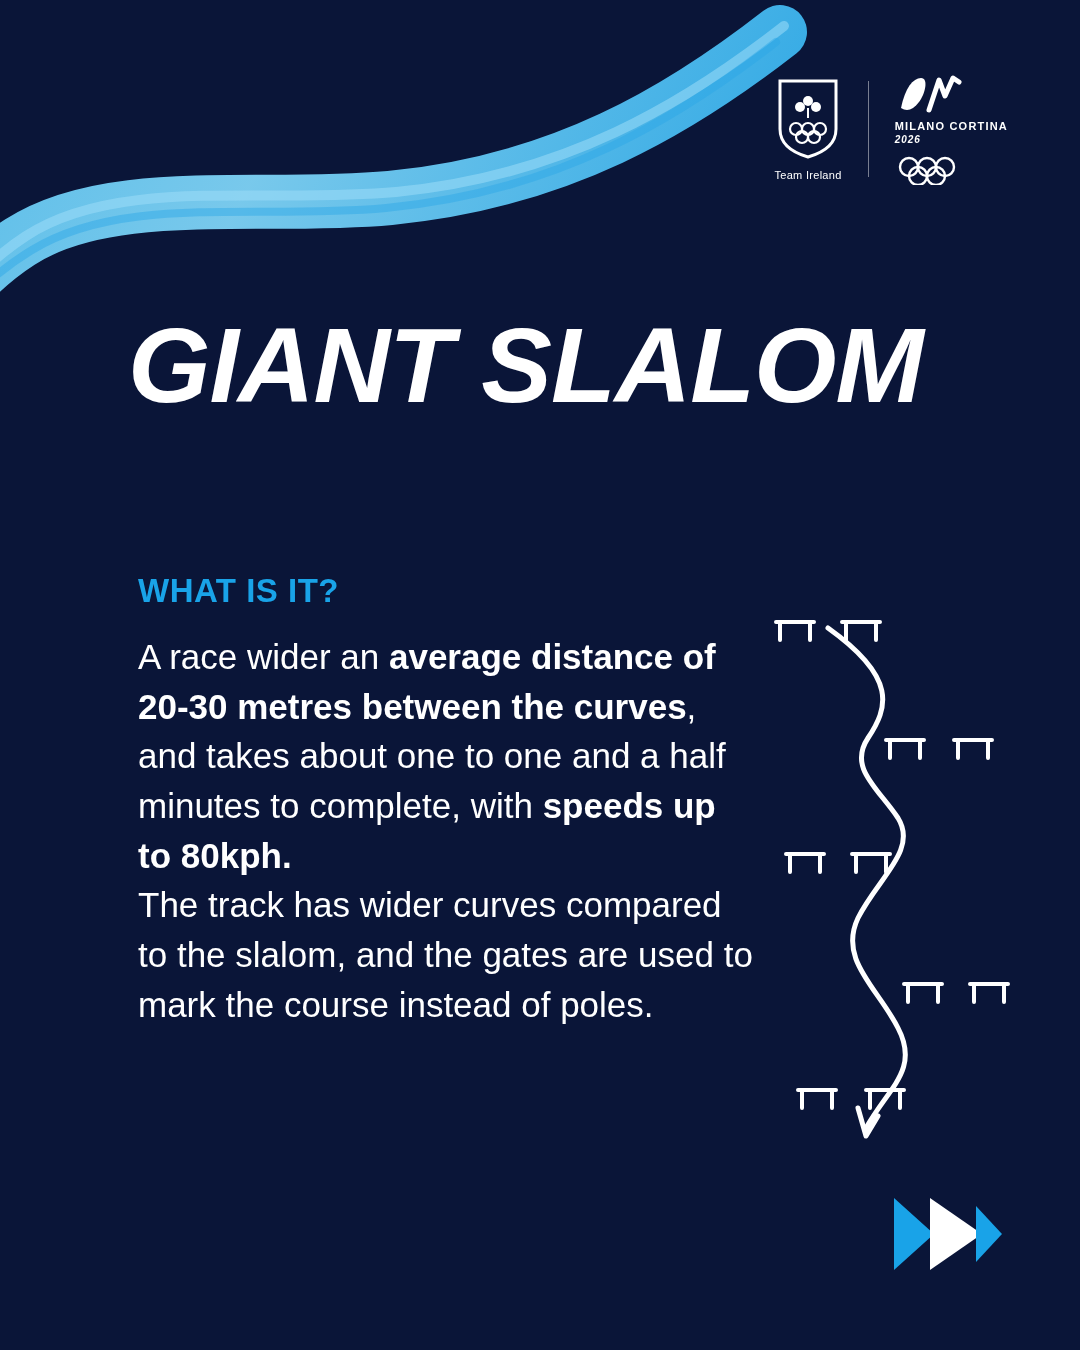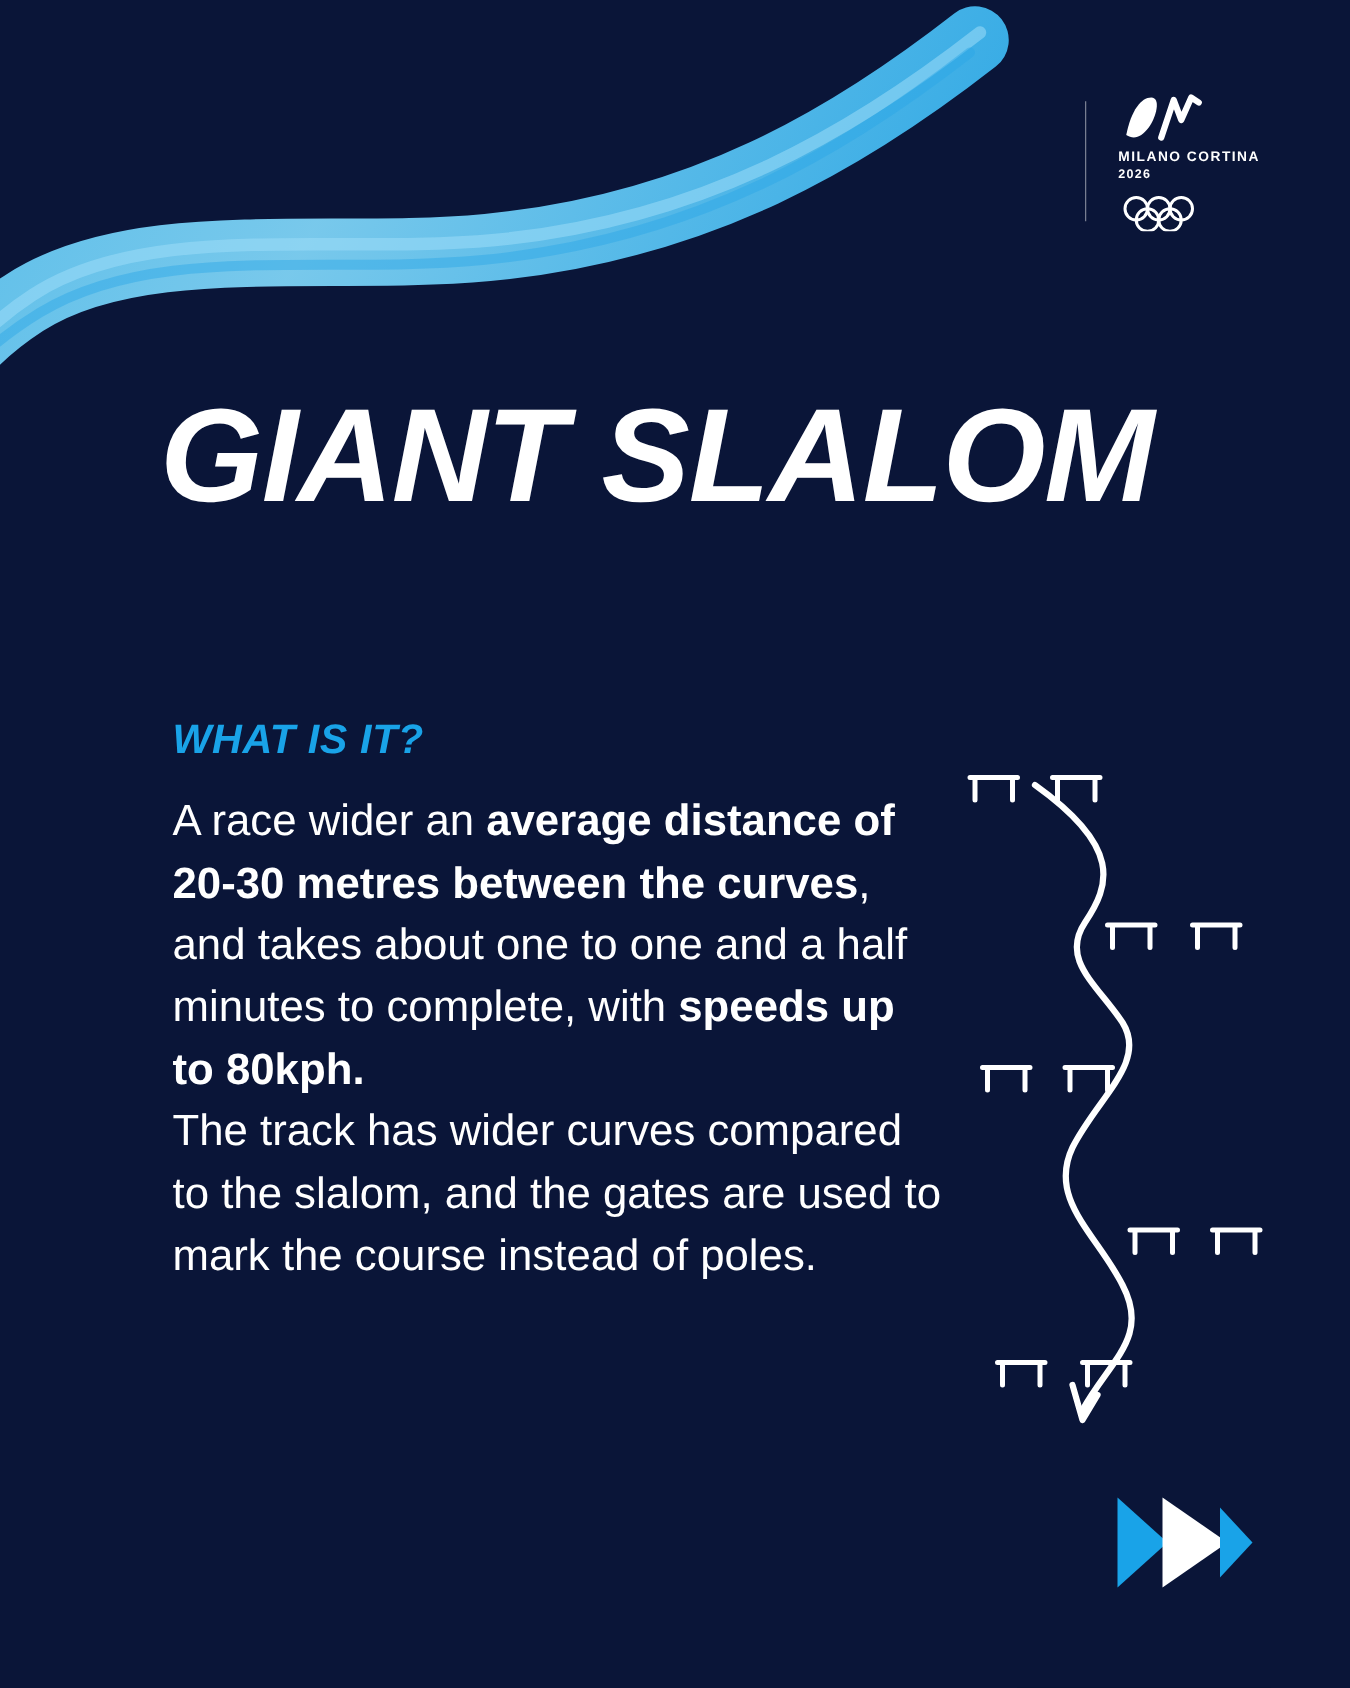--- a/index.html
+++ b/index.html
@@ -67,20 +67,21 @@
   .logo-milano .milano-name {
     font-size: 11px;
     font-weight: bold;
     letter-spacing: 1.2px;
   }
   .logo-milano .milano-year {
     font-size: 10px;
     font-weight: bold;
     letter-spacing: 1px;
     margin-top: -2px;
+    font-style: italic;
   }
 
   
   .title {
     position: absolute;
     left: 96px;
     top: 312px;
     font-size: 106px;
     line-height: 1;
     font-weight: bold;
@@ -93,21 +94,20 @@
   
   .content {
     position: absolute;
     left: 138px;
     top: 572px;
     width: 620px;
   }
   .kicker {
     font-size: 33px;
     font-weight: bold;
-    font-style: italic;
     color: #19a3e8;
     letter-spacing: 0.5px;
     margin-bottom: 22px;
   }
   .para {
     font-size: 35px;
     line-height: 1.42;
     color: #ffffff;
   }
   .para + .para {
@@ -147,20 +147,39 @@
         <stop offset="100%" stop-color="#36b2ee"></stop>
       </linearGradient>
     </defs>
     <path d="M -60 560 C -70 430 -30 330 60 272 C 150 214 300 240 430 228 C 600 212 720 140 820 62" fill="none" stroke="url(#brushGrad)" stroke-width="54" stroke-linecap="round" opacity="0.95"></path>
     <path d="M -60 566 C -72 436 -26 326 66 266 C 158 206 306 234 436 222 C 604 206 724 134 824 56" fill="none" stroke="#9ddcf7" stroke-width="10" stroke-linecap="round" opacity="0.55"></path>
     <path d="M -60 548 C -66 424 -20 336 72 280 C 164 224 296 250 426 238 C 596 222 716 150 816 72" fill="none" stroke="#2aa7e6" stroke-width="8" stroke-linecap="round" opacity="0.45"></path>
   </svg>
 
   <div class="logo-bar">
 
+    <div class="logo-team">
+      <svg width="64" height="84" viewBox="0 0 64 84">
+        <path d="M4 4 H60 V52 C60 68 46 76 32 80 C18 76 4 68 4 52 Z" fill="none" stroke="#ffffff" stroke-width="3"></path>
+        <g fill="#ffffff">
+          <circle cx="32" cy="24" r="5"></circle>
+          <circle cx="24" cy="30" r="5"></circle>
+          <circle cx="40" cy="30" r="5"></circle>
+          <rect x="31" y="31" width="2" height="10"></rect>
+        </g>
+        <g fill="none" stroke="#ffffff" stroke-width="2.2">
+          <circle cx="20" cy="52" r="6"></circle>
+          <circle cx="32" cy="52" r="6"></circle>
+          <circle cx="44" cy="52" r="6"></circle>
+          <circle cx="26" cy="60" r="6"></circle>
+          <circle cx="38" cy="60" r="6"></circle>
+        </g>
+      </svg>
+      <div class="caption">Team Ireland</div>
+    </div>
 
     <div class="logo-divider"></div>
 
     <div class="logo-milano">
       <svg width="72" height="44" viewBox="0 0 72 44">
         <path d="M6 36 C10 16 18 6 26 6 C34 6 30 22 24 30 C18 38 12 40 6 36 Z" fill="#ffffff"></path>
         <path d="M34 38 L44 8 L50 24 L58 6 L64 10" fill="none" stroke="#ffffff" stroke-width="5" stroke-linecap="round" stroke-linejoin="round"></path>
       </svg>
       <div class="milano-name">MILANO CORTINA</div>
       <div class="milano-year">2026</div>

